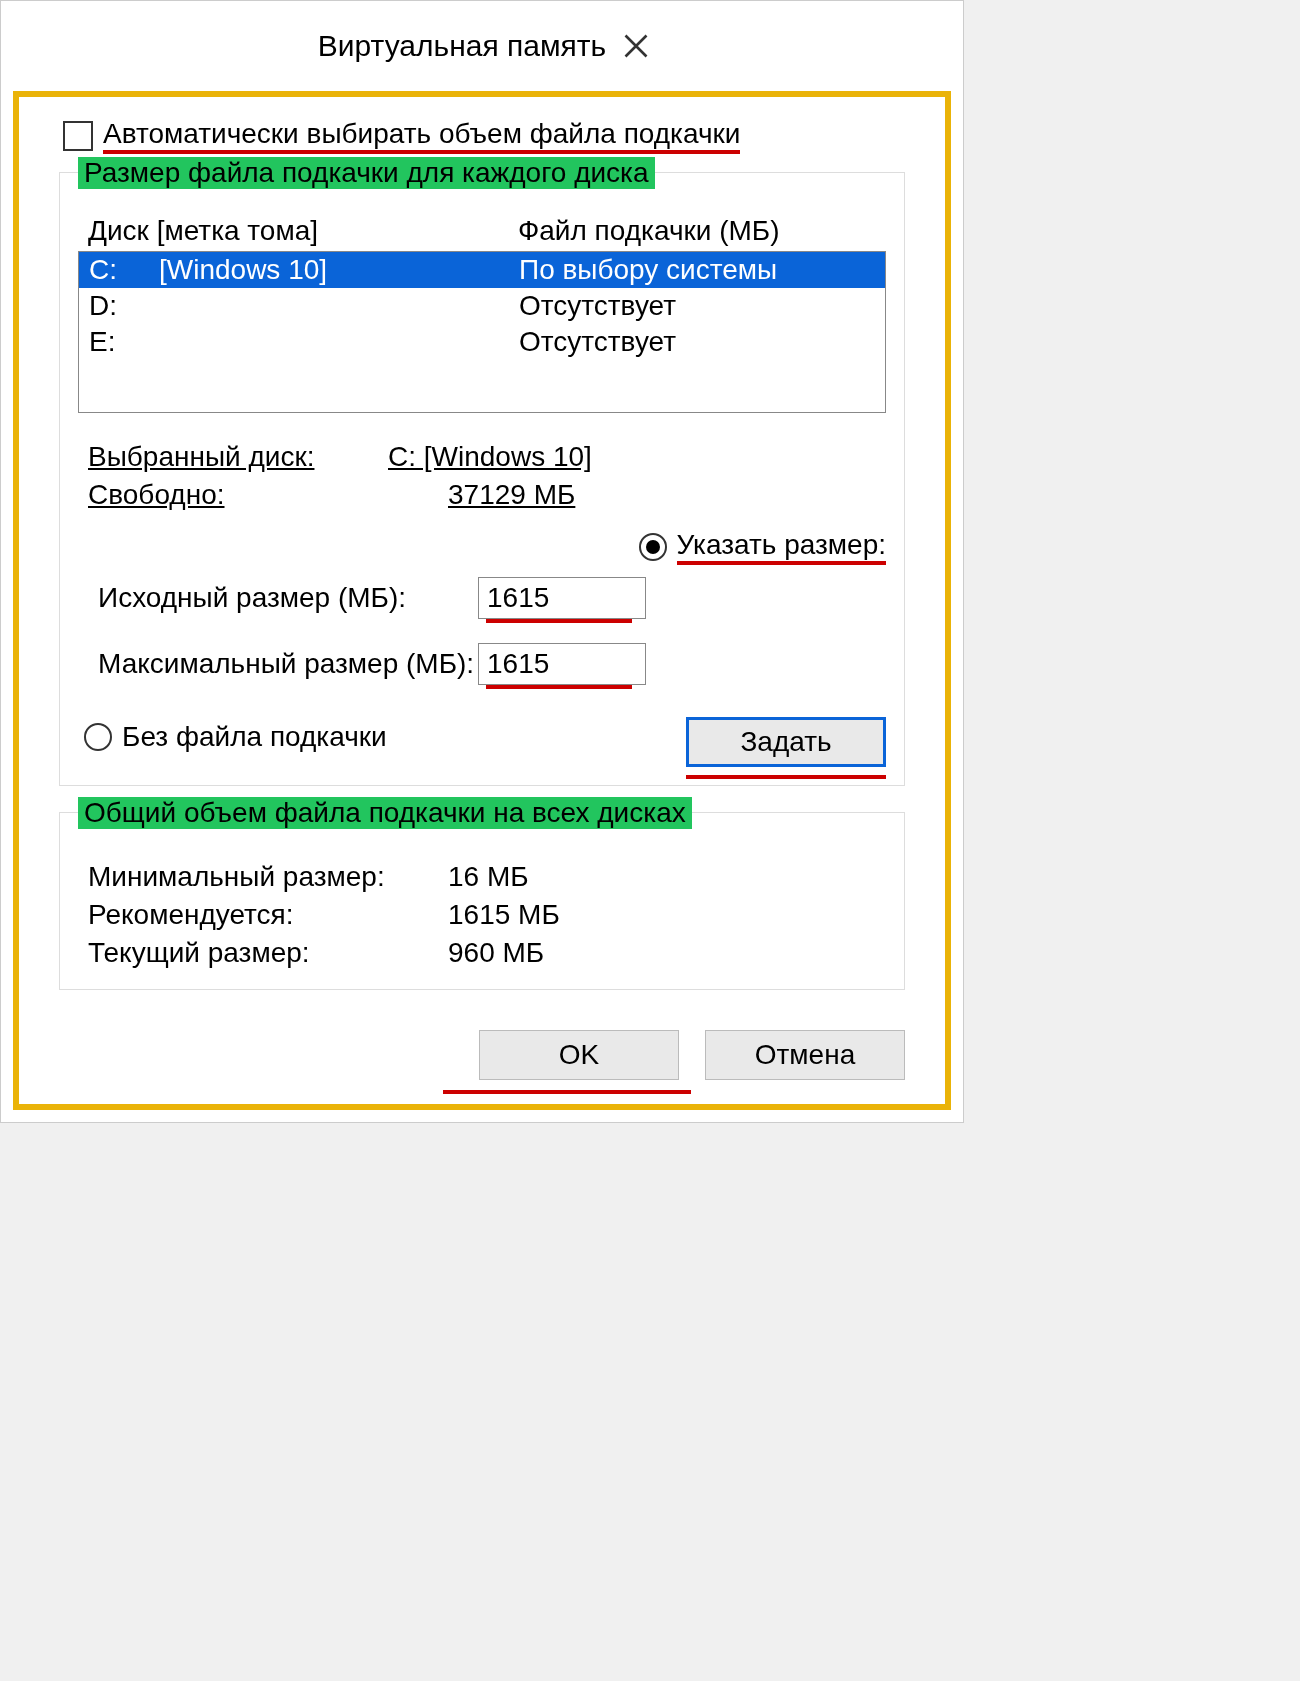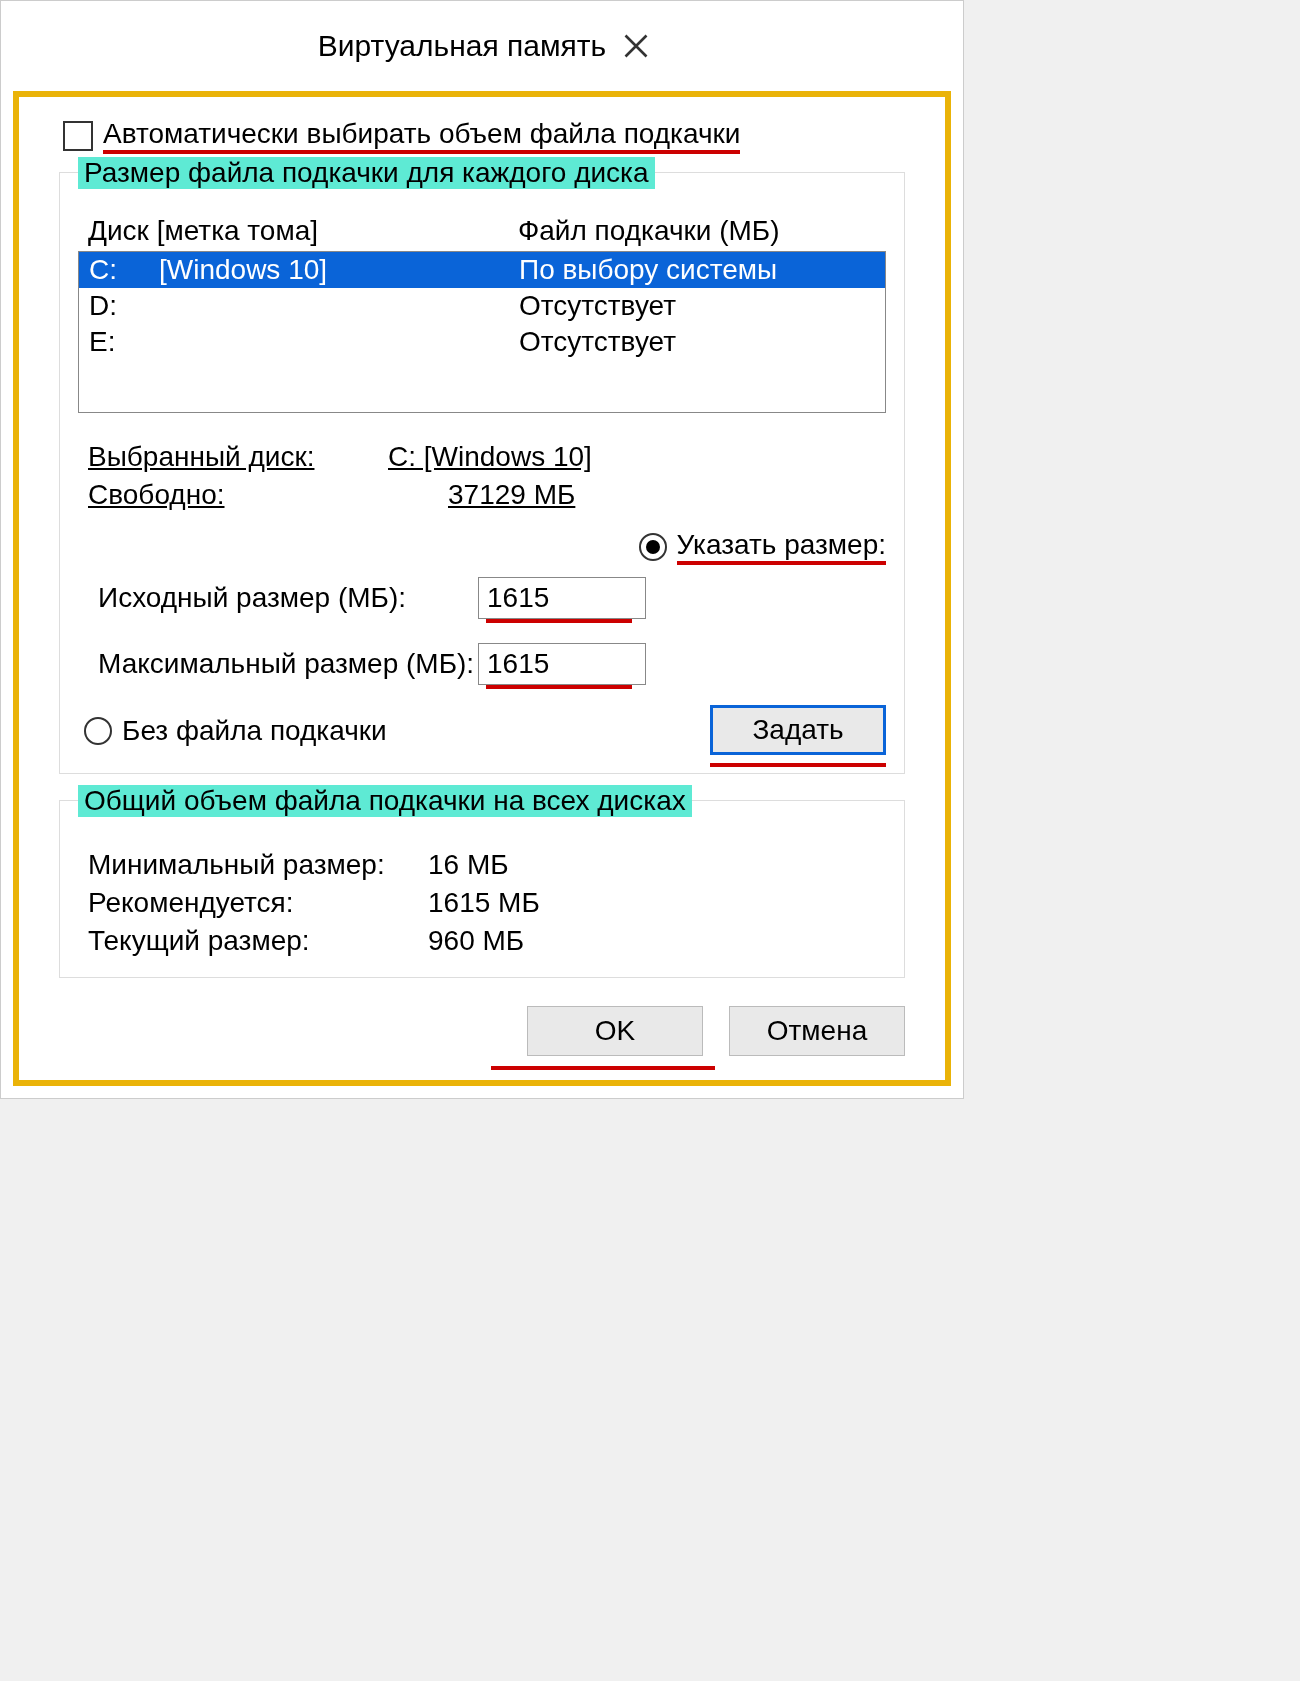--- a/index.html
+++ b/index.html
@@ -63,21 +63,21 @@
   }
   .group {
     border: 1px solid #ddd;
     margin-top: 18px;
     padding: 10px 18px 18px 18px;
     position: relative;
   }
   .group-legend {
     position: relative;
     top: -26px;
-    background: #5eead4;
+    background: #22c55e;
     display: inline-block;
     padding: 0 6px;
     margin-bottom: -20px;
   }
   .table-headers {
     display: flex;
     margin: 0 0 4px 10px;
     font-size: 28px;
   }
   .table-headers .col-drive { width: 430px; }
@@ -160,30 +160,31 @@
   .bottom-radios {
     margin-top: 20px;
   }
   .set-row {
     display: flex;
     align-items: center;
     justify-content: space-between;
   }
   .set-btn-wrap { position: relative; }
   .btn {
-    width: 176px;
+    width: 200px;
     height: 50px;
     background: #e9e9e9;
     border: 1px solid #bbb;
     font-size: 28px;
     display: inline-flex;
     align-items: center;
     justify-content: center;
     cursor: pointer;
     box-sizing: border-box;
+    margin-top: 12px;
   }
   .btn.focused {
     border: 3px solid #0a64d8;
   }
   .btn-red {
     position: absolute;
     left: 0;
     right: 0;
     bottom: -12px;
     height: 4px;
@@ -191,20 +192,21 @@
   }
   .total-group {
     border: 1px solid #ddd;
     margin-top: 26px;
     padding: 10px 18px 18px 18px;
     position: relative;
   }
   .total-row {
     display: flex;
     margin: 6px 0 2px 10px;
+    gap: 20px;
   }
   .total-row .k { width: 340px; }
   .total-row .v { flex: 1; }
   .buttons {
     display: flex;
     justify-content: flex-end;
     gap: 26px;
     margin: 28px 0 24px 0;
   }
   .ok-wrap { position: relative; }

